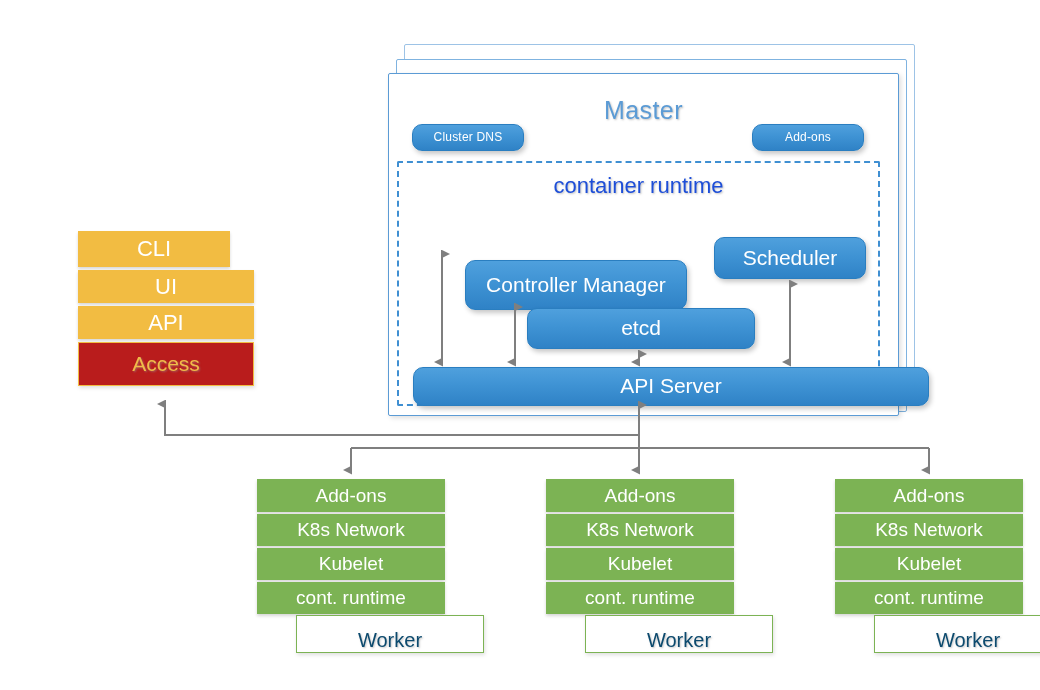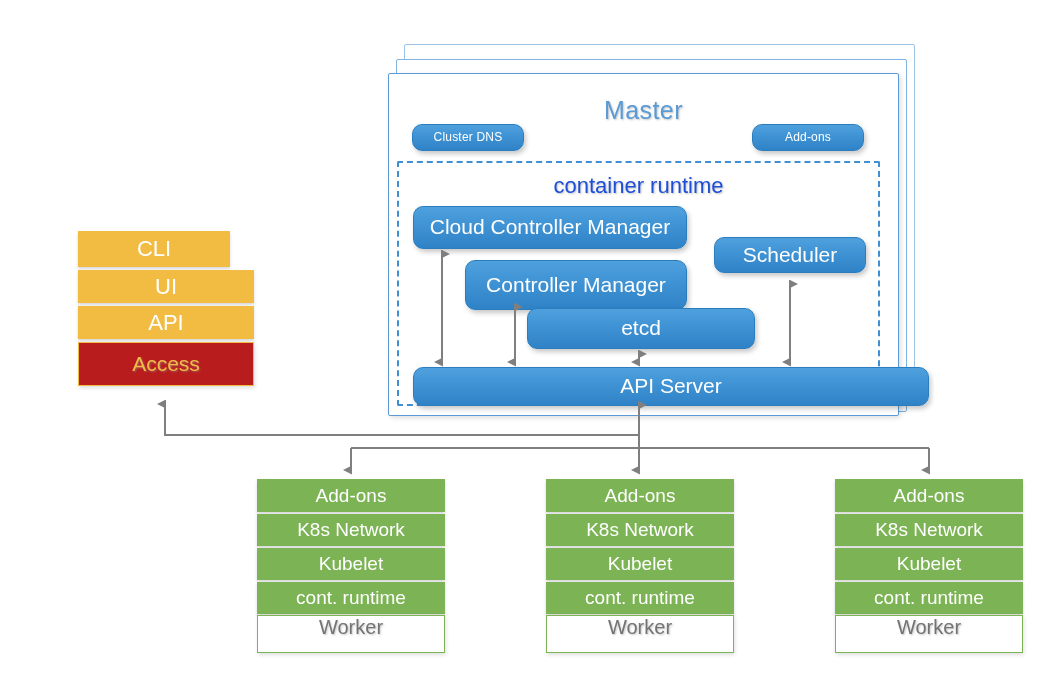--- a/index.html
+++ b/index.html
@@ -106,27 +106,28 @@
     color: #ffffff;
     display: flex;
     align-items: center;
     justify-content: center;
     font-size: 19px;
     box-shadow: 0 2px 3px rgba(0,0,0,0.16);
   }
   .worker-foot {
     background: #ffffff;
     border: 1px solid #7cb354;
-    color: #737373;
-    display: flex;
-    align-items: flex-start;
+    color: #0c4a6e;
+    display: flex;
+    align-items: flex-end;
     justify-content: center;
     font-size: 20px;
     text-shadow: 1px 1px 2px rgba(150,150,150,0.55);
     box-shadow: 1px 2px 4px rgba(0,0,0,0.13);
+    margin-left: 39px;
   }
 
   svg.overlay { position: absolute; left: 0; top: 0; pointer-events: none; }
 </style>
 </head>
 <body>
 
 <div id="canvas">
 
   <div class="abs" style="left:78px; top:231px; width:176px; height:166px;">
@@ -157,29 +158,26 @@
     </div>
 
     <div class="blue-box small abs" style="left:363px; top:50px; width:112px; height:27px;">
       <span>Add-ons</span>
     </div>
 
     <div class="runtime-box abs" style="left:8px; top:87px; width:483px; height:245px;">
       <div class="runtime-title">container runtime</div>
     </div>
 
-    <div class="blue-box big abs" style="left:24px; top:132px; width:274px; height:43px;">
-      <span>Cloud Controller Manager</span>
-    </div>
 
     <div class="blue-box big abs" style="left:76px; top:186px; width:222px; height:50px;">
       <span>Controller Manager</span>
     </div>
 
-    <div class="blue-box big abs" style="left:325px; top:163px; width:152px; height:36px;">
+    <div class="blue-box big abs" style="left:325px; top:163px; width:152px; height:42px;">
       <span>Scheduler</span>
     </div>
 
     <div class="blue-box big abs" style="left:138px; top:234px; width:228px; height:41px;">
       <span>etcd</span>
     </div>
 
     <div class="blue-box big abs" style="left:24px; top:293px; width:516px; height:39px;">
       <span>API Server</span>
     </div>

